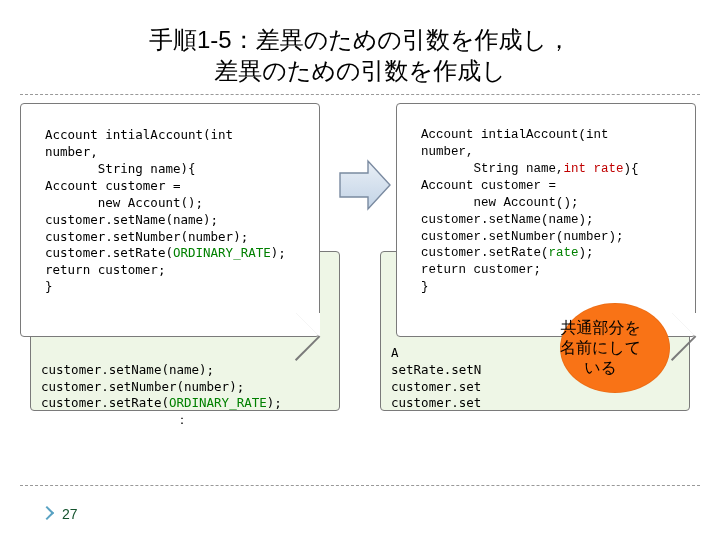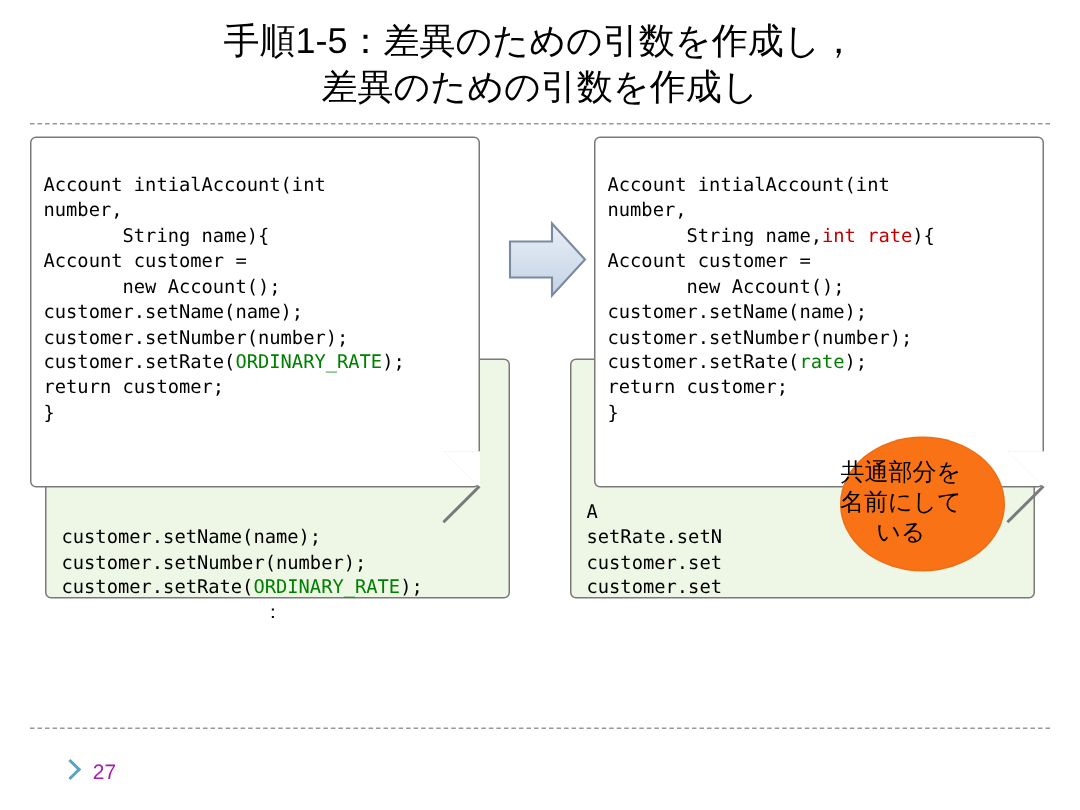--- a/index.html
+++ b/index.html
@@ -9,21 +9,21 @@
     height: 540px;
     background: #fff;
     font-family: "Meiryo", "MS PGothic", sans-serif;
     position: relative;
     overflow: hidden;
   }
   .title {
     text-align: center;
     font-size: 24px;
     font-weight: 400;
-    padding: 12px 0 8px 0;
+    padding: 24px 0 8px 0;
     line-height: 1.3;
   }
   .hr {
     border: none;
     border-top: 1.5px dashed #999;
     margin: 0 20px 8px 20px;
   }
   .stage {
     position: relative;
     height: 380px;
@@ -39,21 +39,21 @@
     font-size: 12.5px;
     line-height: 1.35;
     white-space: pre;
     box-sizing: border-box;
   }
   .codebox-front {
     position: absolute;
     background: #fff;
     border: 1.5px solid #7a7a7a;
     border-radius: 4px;
-    padding: 6px 8px 6px 8px;
+    padding: 6px 8px 6px 24px;
     font-family: "MS Gothic", monospace;
     font-size: 12.5px;
     line-height: 1.35;
     white-space: pre;
     box-sizing: border-box;
   }
   .foldcorner::after {
     content: "";
     position: absolute;
     right: -1px;
@@ -123,21 +123,21 @@
     border-top: 1.5px dashed #999;
     position: absolute;
     left: 20px; right: 20px;
     bottom: 46px;
   }
   .pagefoot {
     position: absolute;
     left: 42px;
     bottom: 18px;
     font-size: 14px;
-    color: #a21caf;
+    color: #14532d;
     text-align: right;
   }
   .pagefoot::before {
     content: "";
     display: inline-block;
     width: 8px; height: 8px;
     border-top: 2px solid #59a2c3;
     border-right: 2px solid #59a2c3;
     transform: rotate(45deg);
     margin-right: 6px;
@@ -190,21 +190,21 @@
 <span>Account customer =</span>
 <span>       new Account();</span>
 <span>customer.setName(name);</span>
 <span>customer.setNumber(number);</span>
 <span><span>customer.setRate(</span><span class="kw-green">ORDINARY_RATE</span><span>);</span></span>
 <span>return customer;</span>
 <span>}</span>
     <span class="foldline"></span>
   </div>
 
-  <div class="codebox-front foldcorner" style="left:376px; top:0; width:300px;">
+  <div class="codebox-front foldcorner" style="left:376px; top:0; width:300px;font-family:Liberation Mono, monospace;">
 <span>Account intialAccount(int</span>
 <span>number,</span>
 <span><span>       String name,</span><span class="kw-red">int rate</span><span>){</span></span>
 <span>Account customer =</span>
 <span>       new Account();</span>
 <span>customer.setName(name);</span>
 <span>customer.setNumber(number);</span>
 <span><span>customer.setRate(</span><span class="kw-green">rate</span><span>);</span></span>
 <span>return customer;</span>
 <span>}</span>

